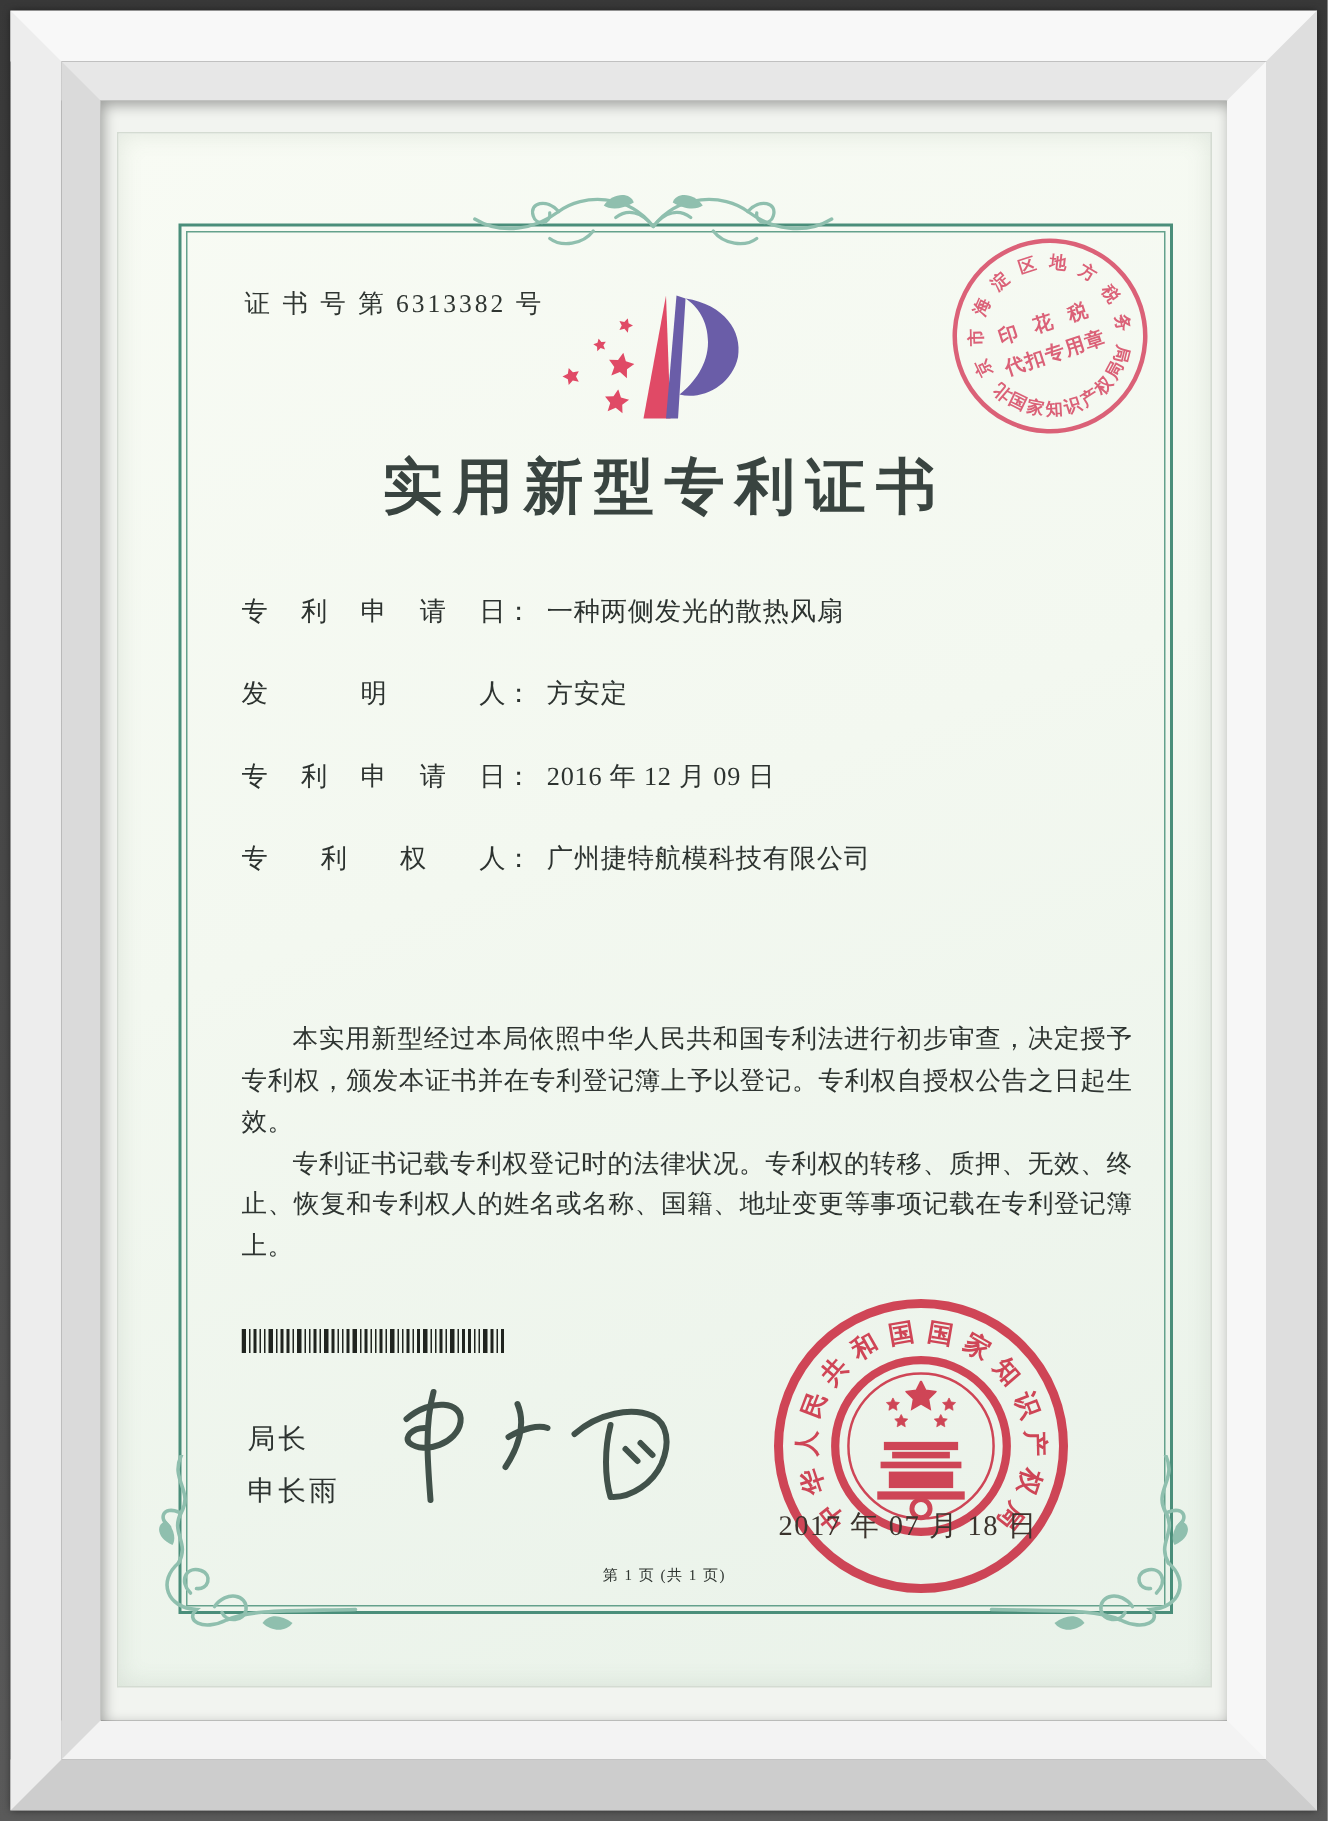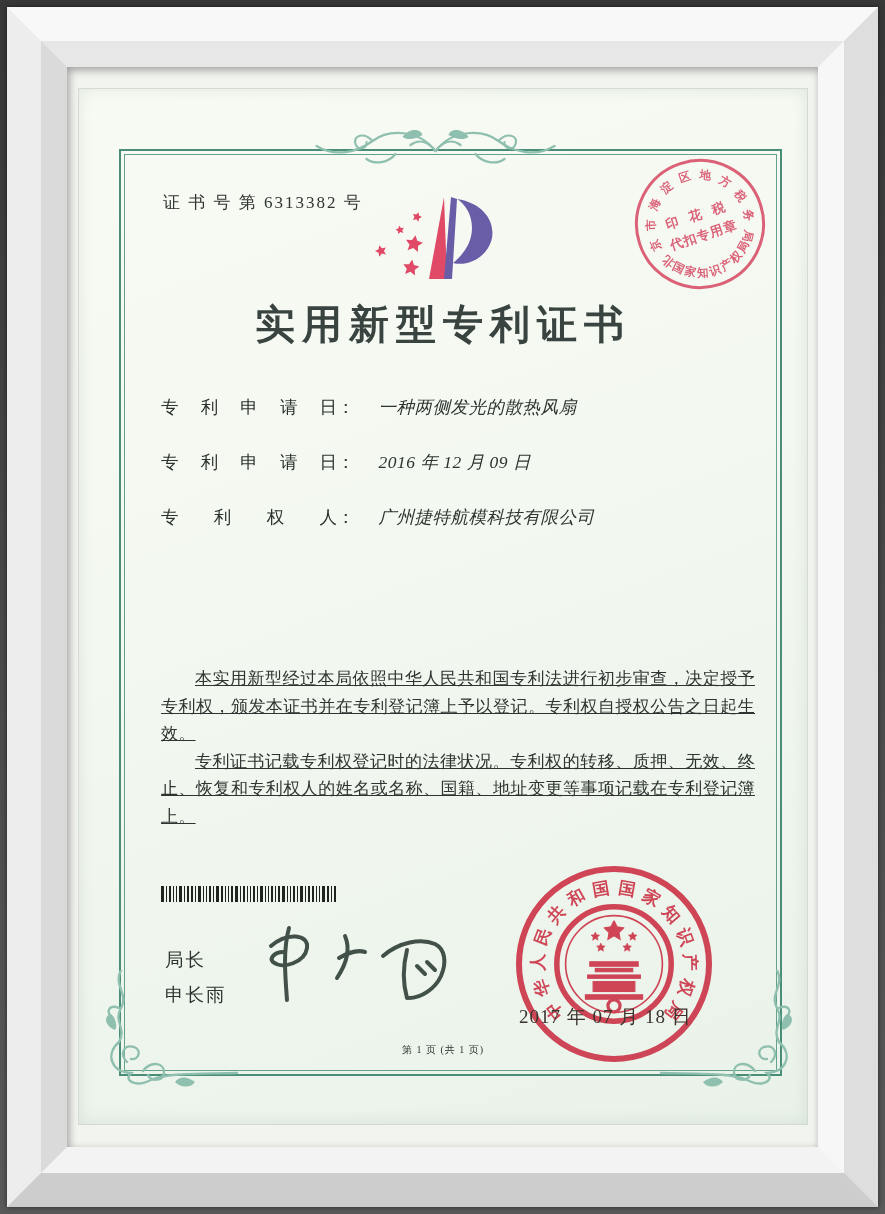--- a/index.html
+++ b/index.html
@@ -25,23 +25,23 @@
   .orn-br{right:0px;bottom:34px;transform:scaleX(-1);}
   
   .cert-no{position:absolute;left:84px;top:102px;font-size:17px;letter-spacing:2px;color:#2f3531;}
   .logo{position:absolute;left:288px;top:94px;width:140px;height:112px;}
   .title{position:absolute;left:0;right:0;top:208px;text-align:center;font-size:40px;font-weight:700;
     letter-spacing:7px;color:#394440;}
   .fields{position:absolute;left:82px;top:306px;right:55px;}
   .frow{height:24px;line-height:24px;margin-bottom:31px;font-size:17.5px;color:#2d3330;white-space:nowrap;}
   .lab{display:inline-block;width:176px;text-align:justify;text-align-last:justify;}
   .colon{display:inline-block;}
-  .val{margin-left:24px;letter-spacing:.5px;font-style:italic;}
-  .paras{position:absolute;left:82px;top:576px;width:594px;font-size:17px;line-height:27.5px;color:#2e3431;
-    text-align:justify;text-decoration:underline;}
+  .val{margin-left:10px;letter-spacing:.5px;}
+  .paras{position:absolute;left:82px;top:590px;width:594px;font-size:17px;line-height:27.5px;color:#2e3431;
+    text-align:justify;}
   .paras p{text-indent:2em;letter-spacing:.3px;}
   .barcode{position:absolute;left:82px;top:797px;width:192px;height:16px;}
   .director{position:absolute;left:86px;top:854px;font-size:18.5px;color:#2e3431;line-height:35px;letter-spacing:2px;}
   .signature{position:absolute;left:170px;top:833px;width:220px;height:90px;}
   
   .seal{position:absolute;left:437px;top:777px;width:196px;height:196px;mix-blend-mode:multiply;opacity:.93;}
   .seal-circle{position:absolute;inset:0;border:6px solid var(--seal-red);border-radius:50%;}
   .seal-ring{position:absolute;inset:0;}
   .seal-ring span{font-size:17px;font-weight:700;color:var(--seal-red);}
   .emblem{position:absolute;inset:32px;}
@@ -159,20 +159,23 @@
         <span class="ts-c1">印 花 税</span>
         <span class="ts-c2">代扣专用章</span>
       </div>
     </div>
 
     <div class="title">实用新型专利证书</div>
 
     <div class="fields">
       <div class="frow">
         <span class="lab">专利申请日</span><span class="colon">：</span><span class="val">一种两侧发光的散热风扇</span>
+      </div>
+      <div class="frow">
+        <span class="lab">发明人</span><span class="colon">：</span><span class="val">方安定</span>
       </div>
       <div class="frow">
         <span class="lab">专利申请日</span><span class="colon">：</span><span class="val">2016 年 12 月 09 日</span>
       </div>
       <div class="frow">
         <span class="lab">专利权人</span><span class="colon">：</span><span class="val">广州捷特航模科技有限公司</span>
       </div>
     </div>
 
     <div class="paras">

